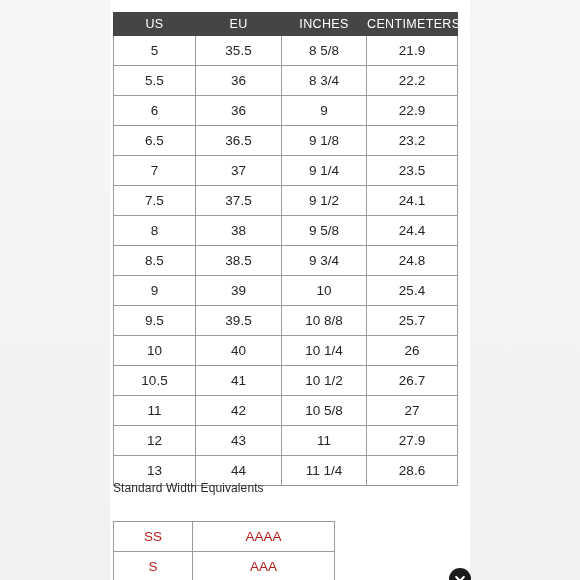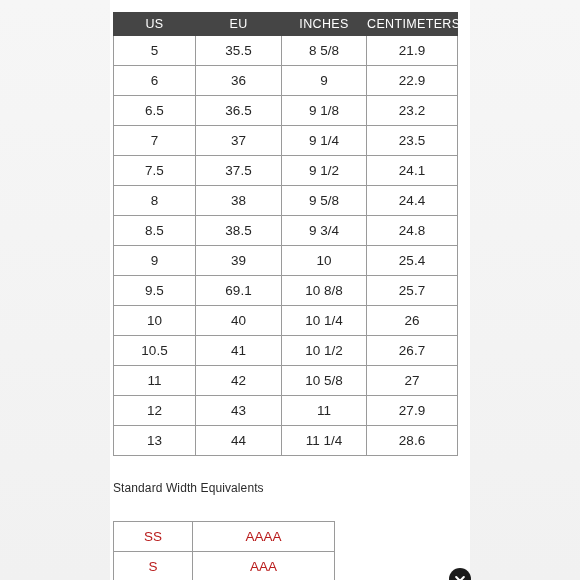--- a/index.html
+++ b/index.html
@@ -164,20 +164,26 @@
           </tr>
         </thead>
         <tbody>
           <tr>
             <td>5</td>
             <td>35.5</td>
             <td>8 5/8</td>
             <td>21.9</td>
           </tr>
           <tr>
+            <td>5.5</td>
+            <td>36</td>
+            <td>8 3/4</td>
+            <td>22.2</td>
+          </tr>
+          <tr>
             <td>6</td>
             <td>36</td>
             <td>9</td>
             <td>22.9</td>
           </tr>
           <tr>
             <td>6.5</td>
             <td>36.5</td>
             <td>9 1/8</td>
             <td>23.2</td>
@@ -207,21 +213,21 @@
             <td>24.8</td>
           </tr>
           <tr>
             <td>9</td>
             <td>39</td>
             <td>10</td>
             <td>25.4</td>
           </tr>
           <tr>
             <td>9.5</td>
-            <td>69.1</td>
+            <td>39.5</td>
             <td>10 8/8</td>
             <td>25.7</td>
           </tr>
           <tr>
             <td>10</td>
             <td>40</td>
             <td>10 1/4</td>
             <td>26</td>
           </tr>
           <tr>

